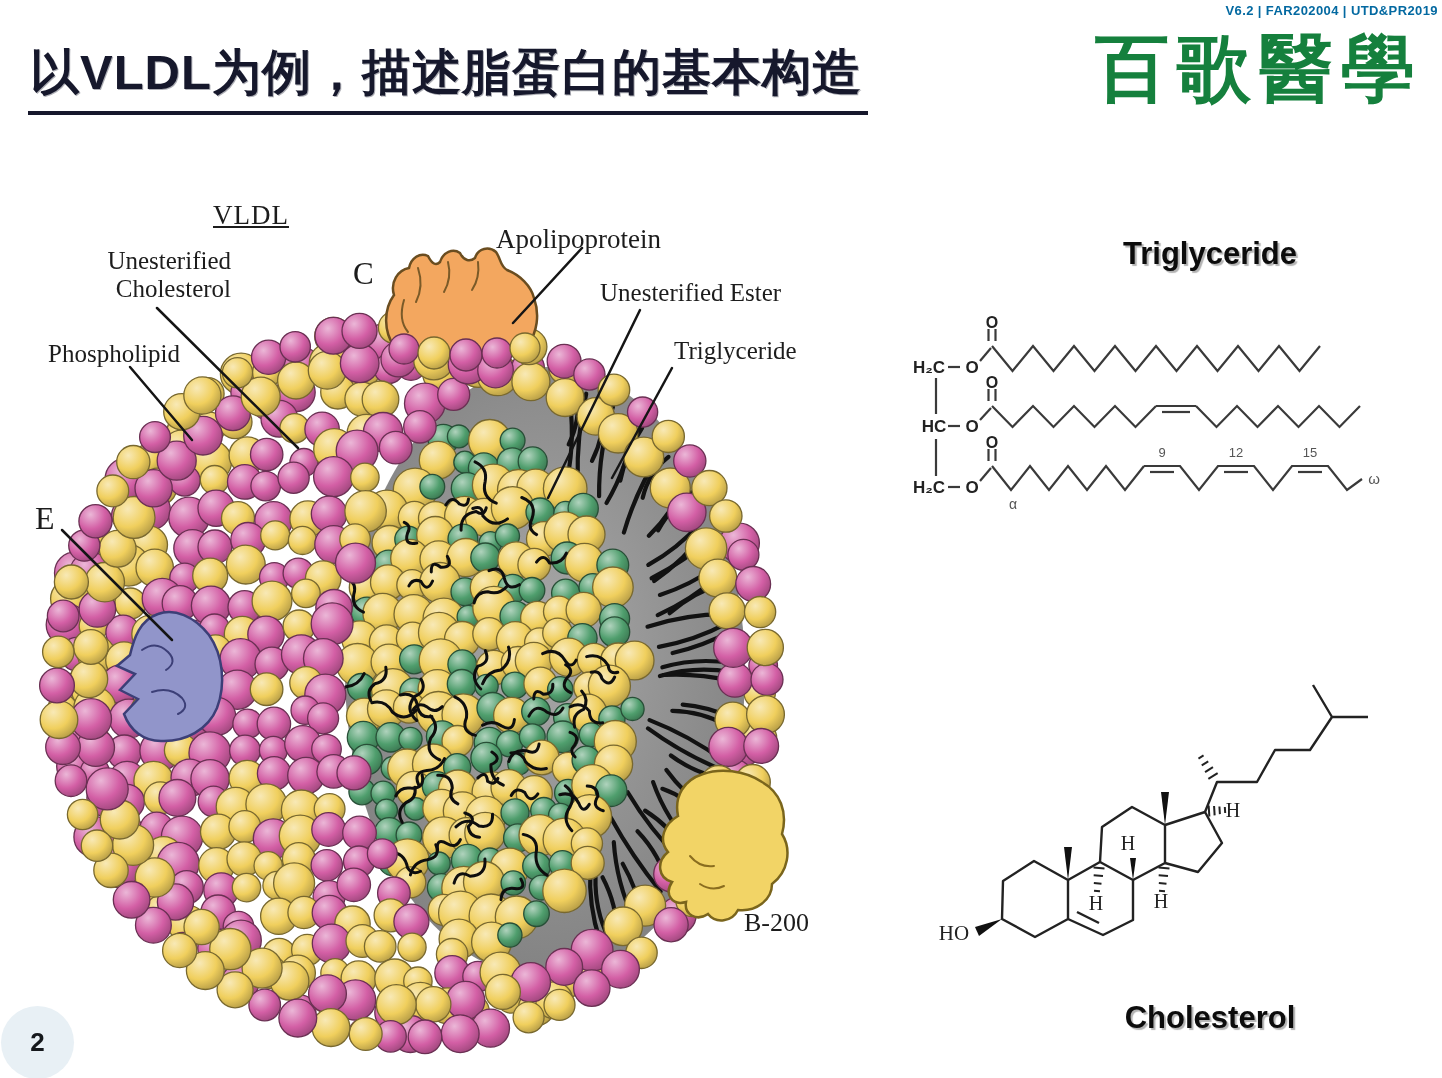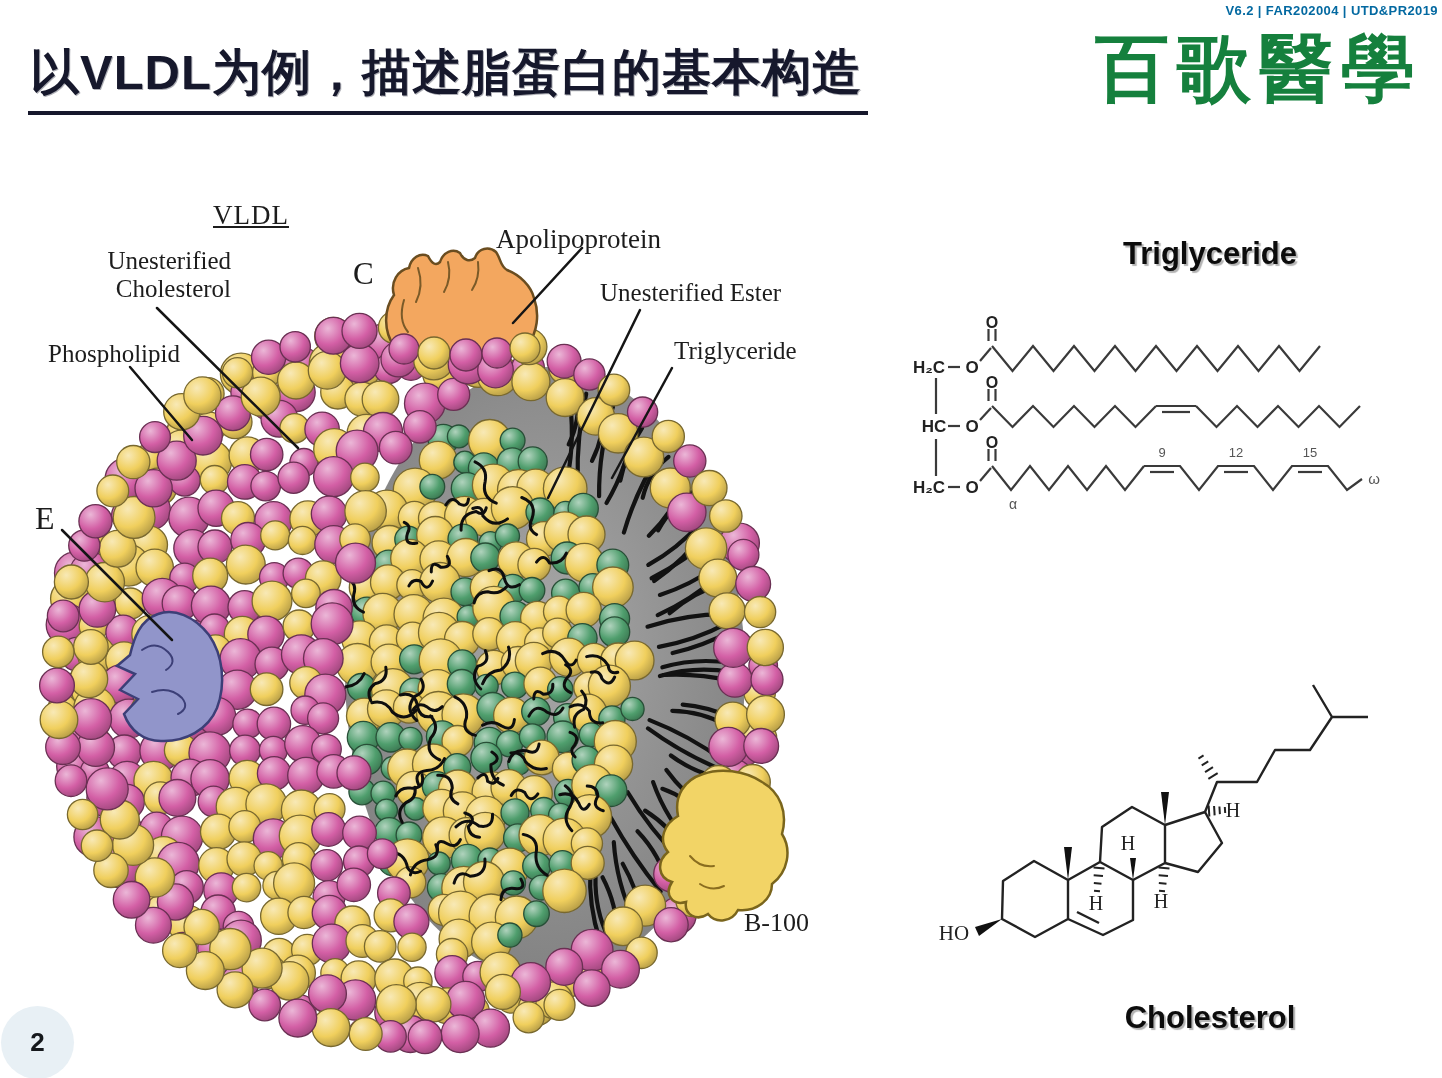--- a/index.html
+++ b/index.html
@@ -826,21 +826,21 @@
 <div class="lbl" id="lbl-c">C</div>
 
 <div class="lbl" id="lbl-apo">Apolipoprotein</div>
 
 <div class="lbl" id="lbl-ce">Unesterified Ester</div>
 
 <div class="lbl" id="lbl-tgc">Triglyceride</div>
 
 <div class="lbl" id="lbl-e">E</div>
 
-<div class="lbl" id="lbl-b100">B-100</div>
+<div class="lbl" id="lbl-b100">B-200</div>
 
 <div class="fig-title" id="tg-title">Triglyceride</div>
 
 <div class="fig-title" id="chol-title">Cholesterol</div>
 
 <div id="page-badge">
   <span id="page-num">2</span>
 </div>
 
 </body></html>

